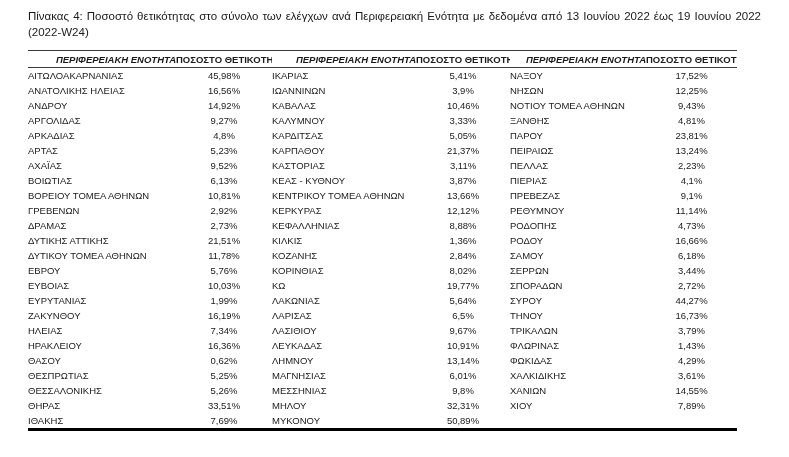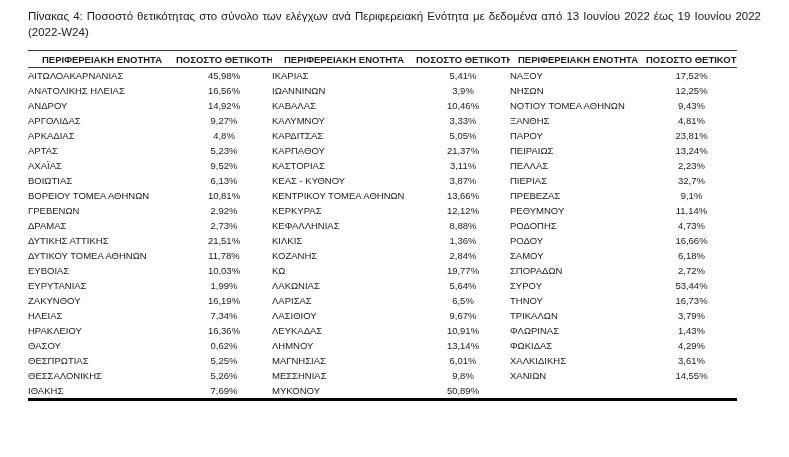--- a/index.html
+++ b/index.html
@@ -35,21 +35,21 @@
   }
   table.positivity th {
     font-weight: bold;
     font-size: 9.5px;
     border-top: 1.3px solid #3a3a3a;
     border-bottom: 1.3px solid #3a3a3a;
     padding: 3px 0 2px 0;
     white-space: nowrap;
     overflow: hidden;
   }
-  table.positivity th.region-h { text-align: center; }
+  table.positivity th.region-h { text-align: right; font-style: italic; }
   table.positivity th.value-h  { text-align: center; }
   table.positivity td {
     padding: 0;
     height: 15px;
     line-height: 15px;
     white-space: nowrap;
     overflow: hidden;
   }
   table.positivity td.region { text-align: left; }
   table.positivity td.value  { text-align: center; }
@@ -135,21 +135,21 @@
           <td class="value">3,11%</td>
           <td class="region">ΠΕΛΛΑΣ</td>
           <td class="value">2,23%</td>
         </tr>
         <tr>
           <td class="region">ΒΟΙΩΤΙΑΣ</td>
           <td class="value">6,13%</td>
           <td class="region">ΚΕΑΣ - ΚΥΘΝΟΥ</td>
           <td class="value">3,87%</td>
           <td class="region">ΠΙΕΡΙΑΣ</td>
-          <td class="value">32,7%</td>
+          <td class="value">4,1%</td>
         </tr>
         <tr>
           <td class="region">ΒΟΡΕΙΟΥ ΤΟΜΕΑ ΑΘΗΝΩΝ</td>
           <td class="value">10,81%</td>
           <td class="region">ΚΕΝΤΡΙΚΟΥ ΤΟΜΕΑ ΑΘΗΝΩΝ</td>
           <td class="value">13,66%</td>
           <td class="region">ΠΡΕΒΕΖΑΣ</td>
           <td class="value">9,1%</td>
         </tr>
         <tr>
@@ -178,34 +178,42 @@
         </tr>
         <tr>
           <td class="region">ΔΥΤΙΚΟΥ ΤΟΜΕΑ ΑΘΗΝΩΝ</td>
           <td class="value">11,78%</td>
           <td class="region">ΚΟΖΑΝΗΣ</td>
           <td class="value">2,84%</td>
           <td class="region">ΣΑΜΟΥ</td>
           <td class="value">6,18%</td>
         </tr>
         <tr>
+          <td class="region">ΕΒΡΟΥ</td>
+          <td class="value">5,76%</td>
+          <td class="region">ΚΟΡΙΝΘΙΑΣ</td>
+          <td class="value">8,02%</td>
+          <td class="region">ΣΕΡΡΩΝ</td>
+          <td class="value">3,44%</td>
+        </tr>
+        <tr>
           <td class="region">ΕΥΒΟΙΑΣ</td>
           <td class="value">10,03%</td>
           <td class="region">ΚΩ</td>
           <td class="value">19,77%</td>
           <td class="region">ΣΠΟΡΑΔΩΝ</td>
           <td class="value">2,72%</td>
         </tr>
         <tr>
           <td class="region">ΕΥΡΥΤΑΝΙΑΣ</td>
           <td class="value">1,99%</td>
           <td class="region">ΛΑΚΩΝΙΑΣ</td>
           <td class="value">5,64%</td>
           <td class="region">ΣΥΡΟΥ</td>
-          <td class="value">53,44%</td>
+          <td class="value">44,27%</td>
         </tr>
         <tr>
           <td class="region">ΖΑΚΥΝΘΟΥ</td>
           <td class="value">16,19%</td>
           <td class="region">ΛΑΡΙΣΑΣ</td>
           <td class="value">6,5%</td>
           <td class="region">ΤΗΝΟΥ</td>
           <td class="value">16,73%</td>
         </tr>
         <tr>
@@ -242,20 +250,28 @@
         </tr>
         <tr>
           <td class="region">ΘΕΣΣΑΛΟΝΙΚΗΣ</td>
           <td class="value">5,26%</td>
           <td class="region">ΜΕΣΣΗΝΙΑΣ</td>
           <td class="value">9,8%</td>
           <td class="region">ΧΑΝΙΩΝ</td>
           <td class="value">14,55%</td>
         </tr>
         <tr>
+          <td class="region">ΘΗΡΑΣ</td>
+          <td class="value">33,51%</td>
+          <td class="region">ΜΗΛΟΥ</td>
+          <td class="value">32,31%</td>
+          <td class="region">ΧΙΟΥ</td>
+          <td class="value">7,89%</td>
+        </tr>
+        <tr>
           <td class="region">ΙΘΑΚΗΣ</td>
           <td class="value">7,69%</td>
           <td class="region">ΜΥΚΟΝΟΥ</td>
           <td class="value">50,89%</td>
           <td class="region"></td>
           <td class="value"></td>
         </tr>
       </tbody>
   </table>
 </div>

